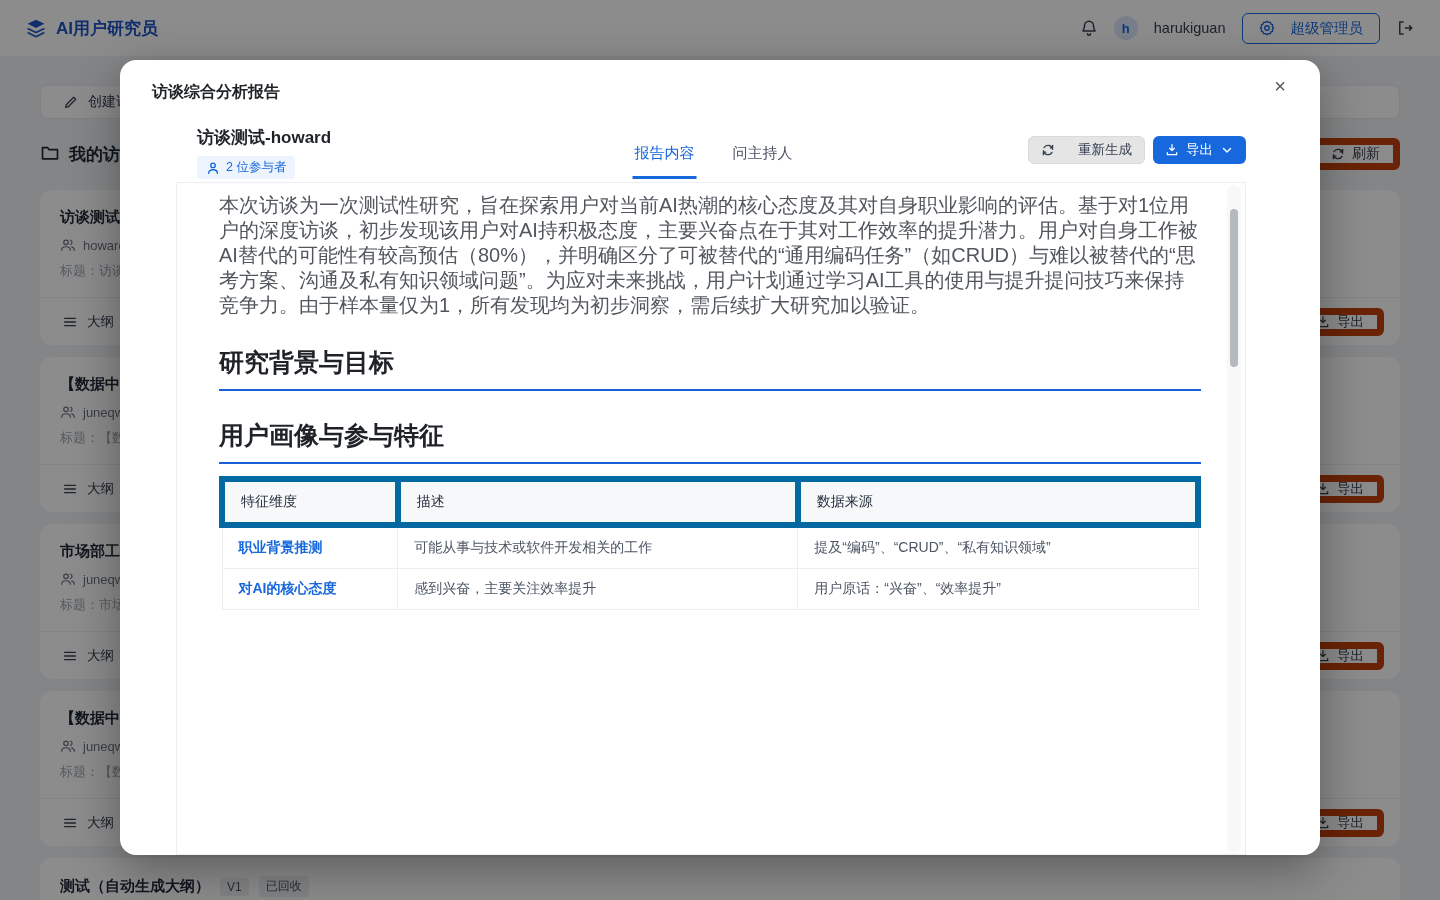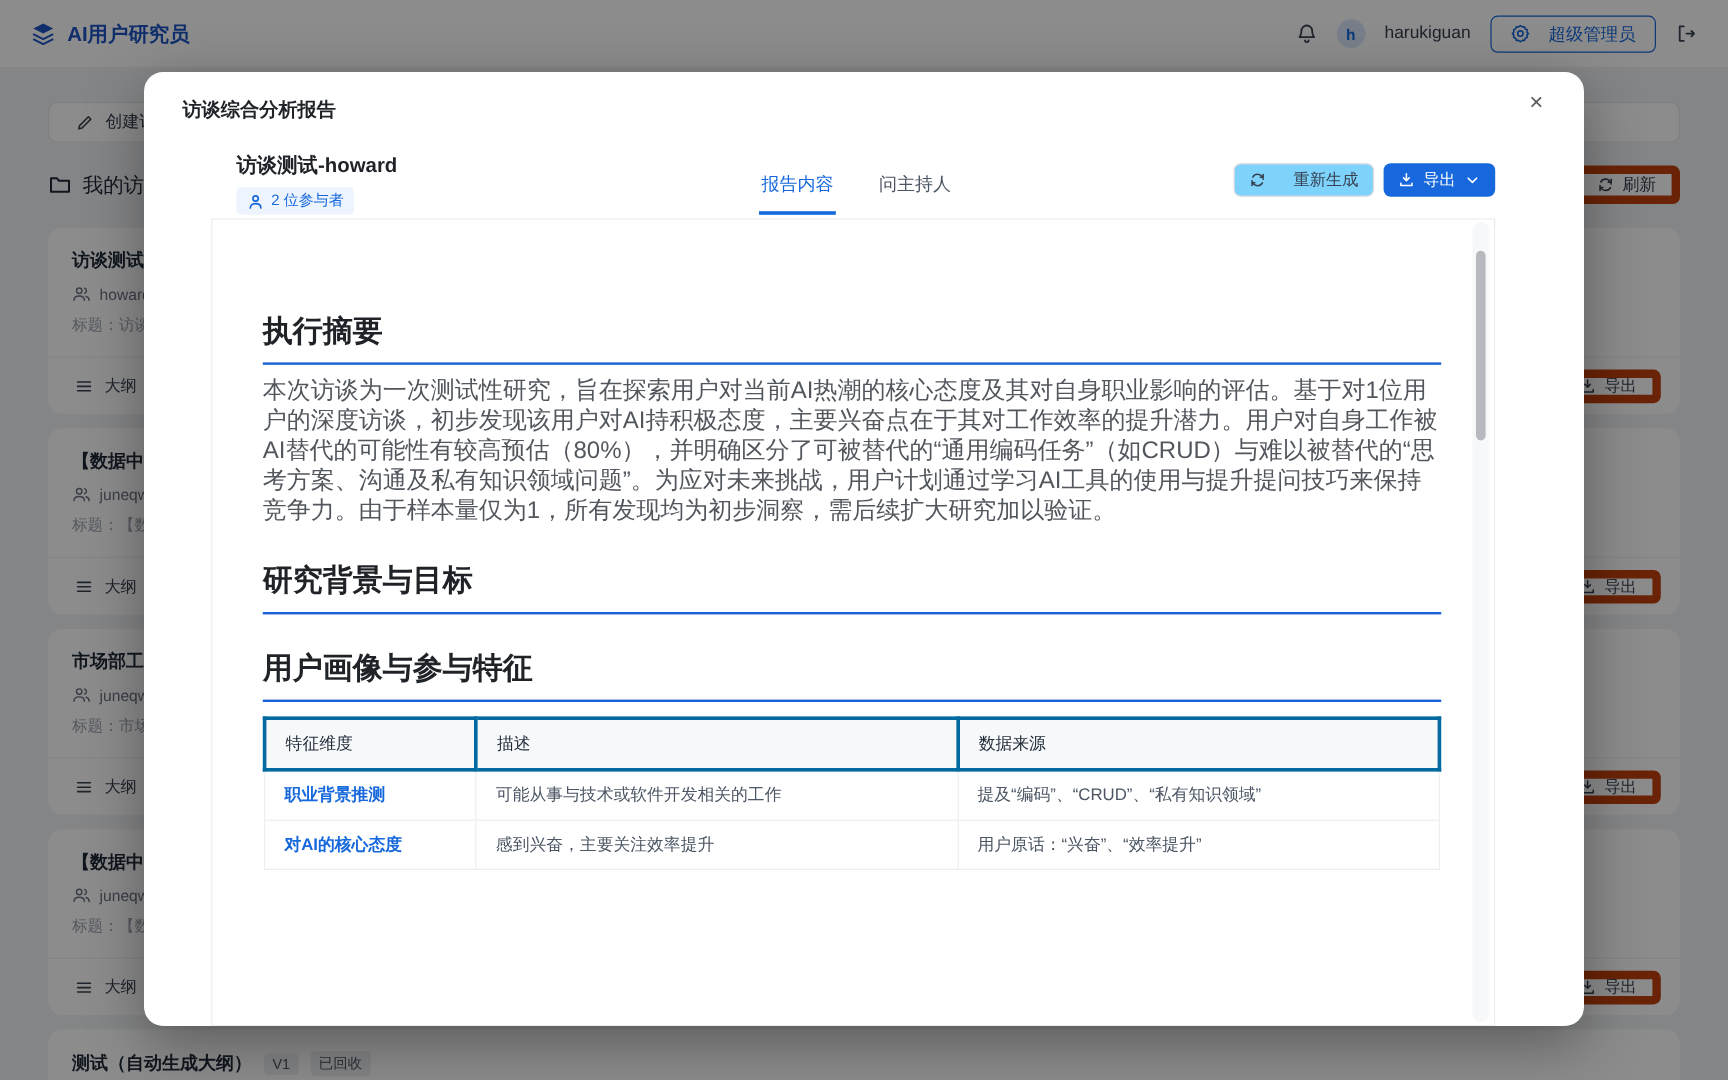--- a/index.html
+++ b/index.html
@@ -18,21 +18,21 @@
   .icon-btn{background:none;border:none;color:#374151;display:inline-flex}
   .avatar{width:24px;height:24px;border-radius:50%;background:#dce7fb;color:#1668dc;
     display:flex;align-items:center;justify-content:center;font-size:13px;font-weight:bold}
   .username{font-size:14.5px;color:#374151}
   .role-btn{display:inline-flex;align-items:center;gap:16px;height:31px;padding:0 16px;
     border:1px solid #1668dc;border-radius:6px;background:transparent;color:#1668dc;font-size:14.5px}
   .page{position:absolute;top:56px;left:0;right:0;bottom:0;padding:29px 40px 0}
   .create-bar{height:34px;background:#fff;border-radius:8px;border:1px solid #e9eaee;
     display:flex;align-items:center;gap:9px;padding:0 22px;color:#374151;font-size:14px;width:100%}
   .section-row{margin-top:19px;display:flex;align-items:center;justify-content:space-between;height:32px}
-  .section-title{display:flex;gap:9px;align-items:center;font-size:17px;font-weight:normal;color:#1f2937}
+  .section-title{display:flex;gap:9px;align-items:flex-start;font-size:17px;font-weight:bold;color:#1f2937}
   .btn-white{display:inline-flex;align-items:center;gap:7px;height:32px;padding:0 13px;background:#fff;
     border:7px solid #c2410c;border-radius:6px;font-size:14px;color:#374151}
   .btn-white.sm{height:28px;font-size:13.5px}
   .project-card{margin-top:20px;height:155px;background:#fff;border-radius:12px;overflow:hidden;
     display:flex;flex-direction:column}
   .project-card + .project-card{margin-top:12px}
   .card-body{padding:18px 20px 0;flex:1}
   .card-title{font-size:15px;font-weight:bold;color:#1f2937}
   .card-participants{margin-top:10px;display:flex;gap:7px;align-items:center;font-size:13px;color:#6b7280}
   .card-subtitle{margin-top:9px;font-size:13px;color:#9ca3af}
@@ -54,37 +54,37 @@
   .m-close{position:absolute;top:16px;right:34px;font-size:20px;color:#595959;background:none;border:none;line-height:1}
   .proj{position:absolute;top:66px;left:77px}
   .proj-title{font-size:17px;font-weight:bold;color:#1f2328}
   .proj-badge{margin-top:7px;display:inline-flex;align-items:center;gap:6px;background:#eef4fd;
     color:#1668dc;font-size:12.5px;padding:3px 9px;border-radius:4px}
   .tabs{position:absolute;top:84px;left:50%;transform:translateX(-54%);display:flex;gap:34px}
   .tab{font-size:15px;color:#4b5563;padding:0 2px 13px;border-bottom:3px solid transparent;background:none;border-top:none;border-left:none;border-right:none}
   .tab.active{color:#1668dc;border-bottom:3px solid #1668dc;font-weight:500}
   .m-actions{position:absolute;top:76px;right:74px;display:flex;gap:8px}
   .btn-ghost{display:inline-flex;align-items:center;gap:23px;height:28px;padding:0 12px;
-    border:1px solid #d9d9de;border-radius:6px;background:#7dd3fc;font-size:13.5px;color:#374151}
+    border:1px solid #d9d9de;border-radius:6px;background:#e5e5e5;font-size:13.5px;color:#374151}
   .btn-primary{display:inline-flex;align-items:center;gap:7px;height:28px;padding:0 12px;
     border:none;border-radius:6px;background:#1668dc;color:#fff;font-size:13.5px}
   .panel{position:absolute;top:122px;left:56px;right:74px;bottom:0;border:1px solid #ebedf0;
     background:#fff;overflow:hidden}
   .report{padding:0 44px 0 42px}
   .report-h{font-size:25px;font-weight:600;color:#1f2328;padding-bottom:10px;
     border-bottom:2px solid #1760d9;margin-top:28px}
   .report-h.first{margin-top:76px}
   .body-p{margin-top:10px;font-size:20px;line-height:25px;color:#52575e}
   .bg-list{margin-top:20px;padding-left:24px;margin-bottom:14px}
   .bg-item{font-size:14px;line-height:29px;color:#4b5563}
   .bg-item .lbl{color:#1668dc;font-weight:bold}
   .bg-item .sep{color:#374151;font-weight:bold}
   table.persona{margin-top:12px;width:100%;border-collapse:collapse;font-size:14px}
   .persona th{background:#f7f8fa;font-weight:500;color:#1f2937;text-align:left;
-    padding:11px 16px;border:3px solid #0369a1}
+    padding:11px 16px;border:6px solid #0369a1}
   .persona td{padding:11px 16px;border:1px solid #edeef0;color:#4b5563}
   .persona td.dim{color:#1668dc;font-weight:bold}
   .sb-track{position:absolute;top:2px;bottom:2px;right:4px;width:14px;background:#f7f8fa;border-radius:7px}
   .sb-thumb{position:absolute;top:26px;right:7px;width:8px;height:158px;background:#b6b9bd;border-radius:4px}
 </style>
 </head>
 <body>
 
 <header class="navbar">
   <div class="brand">
@@ -366,21 +366,20 @@
       <span class="icon i14">
         <svg viewBox="0 0 24 24" fill="none" stroke="currentColor" stroke-width="2.4" stroke-linecap="round" stroke-linejoin="round">
           <path d="M6 9.5l6 6 6-6"></path>
         </svg>
       </span>
     </button>
   </div>
 
   <div class="panel">
     <div class="report">
-      <h2 class="report-h first">执行摘要</h2>
       <p class="body-p">本次访谈为一次测试性研究，旨在探索用户对当前AI热潮的核心态度及其对自身职业影响的评估。基于对1位用户的深度访谈，初步发现该用户对AI持积极态度，主要兴奋点在于其对工作效率的提升潜力。用户对自身工作被AI替代的可能性有较高预估（80%），并明确区分了可被替代的“通用编码任务”（如CRUD）与难以被替代的“思考方案、沟通及私有知识领域问题”。为应对未来挑战，用户计划通过学习AI工具的使用与提升提问技巧来保持竞争力。由于样本量仅为1，所有发现均为初步洞察，需后续扩大研究加以验证。</p>
 
       <h2 class="report-h">研究背景与目标</h2>
 
       <h2 class="report-h">用户画像与参与特征</h2>
 
       <table class="persona">
         <colgroup>
             <col style="width:18%">
             <col style="width:41%">

